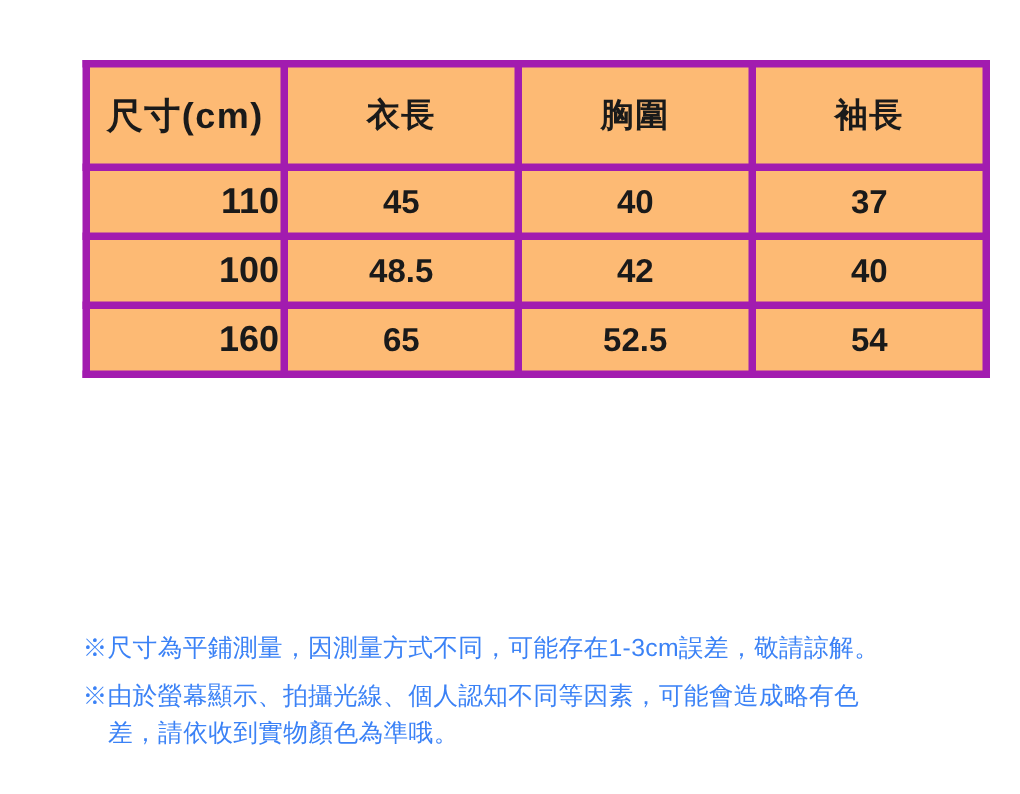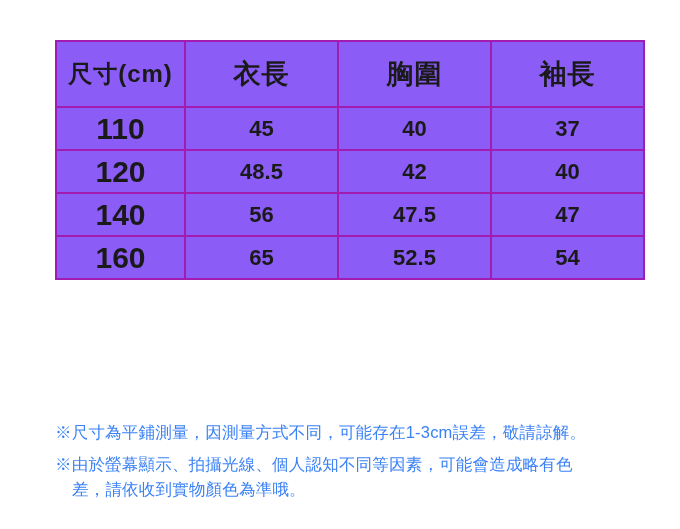--- a/index.html
+++ b/index.html
@@ -23,40 +23,41 @@
   .size-table {
     position: absolute;
     left: 55px;
     top: 40px;
     width: 572px;
     border-collapse: collapse;
     table-layout: fixed;
   }
   .size-table th,
   .size-table td {
-    border: 2px solid #a21caf;
+    border: 5px solid #a21caf;
     text-align: center;
-    background: #8b5cf6;
+    background: #fdba74;
     color: #1a1a1a;
     font-weight: bold;
   }
   .size-table thead th {
     height: 62px;
-    font-size: 27px;
+    font-size: 22px;
     letter-spacing: 1px;
   }
   .size-table thead th.col-size {
     font-size: 24px;
   }
   .size-table tbody td {
     height: 39px;
     font-size: 22px;
   }
   .size-table tbody td.col-size {
-    font-size: 30px;
+    font-size: 24px;
+    text-align: right;
   }
   .col-size { width: 125px; }
   .col-a { width: 149px; }
   .col-b { width: 149px; }
   .col-c { width: 149px; margin-top: 40px; }
 
   .notes {
     position: absolute;
     left: 55px;
     top: 420px;
@@ -90,30 +91,24 @@
       </tr>
     </thead>
     <tbody>
       <tr>
         <td class="col-size">110</td>
         <td class="col-a">45</td>
         <td class="col-b">40</td>
         <td class="col-c">37</td>
       </tr>
       <tr>
-        <td class="col-size">120</td>
+        <td class="col-size">100</td>
         <td class="col-a">48.5</td>
         <td class="col-b">42</td>
         <td class="col-c">40</td>
-      </tr>
-      <tr>
-        <td class="col-size">140</td>
-        <td class="col-a">56</td>
-        <td class="col-b">47.5</td>
-        <td class="col-c">47</td>
       </tr>
       <tr>
         <td class="col-size">160</td>
         <td class="col-a">65</td>
         <td class="col-b">52.5</td>
         <td class="col-c">54</td>
       </tr>
     </tbody>
   </table>
 

